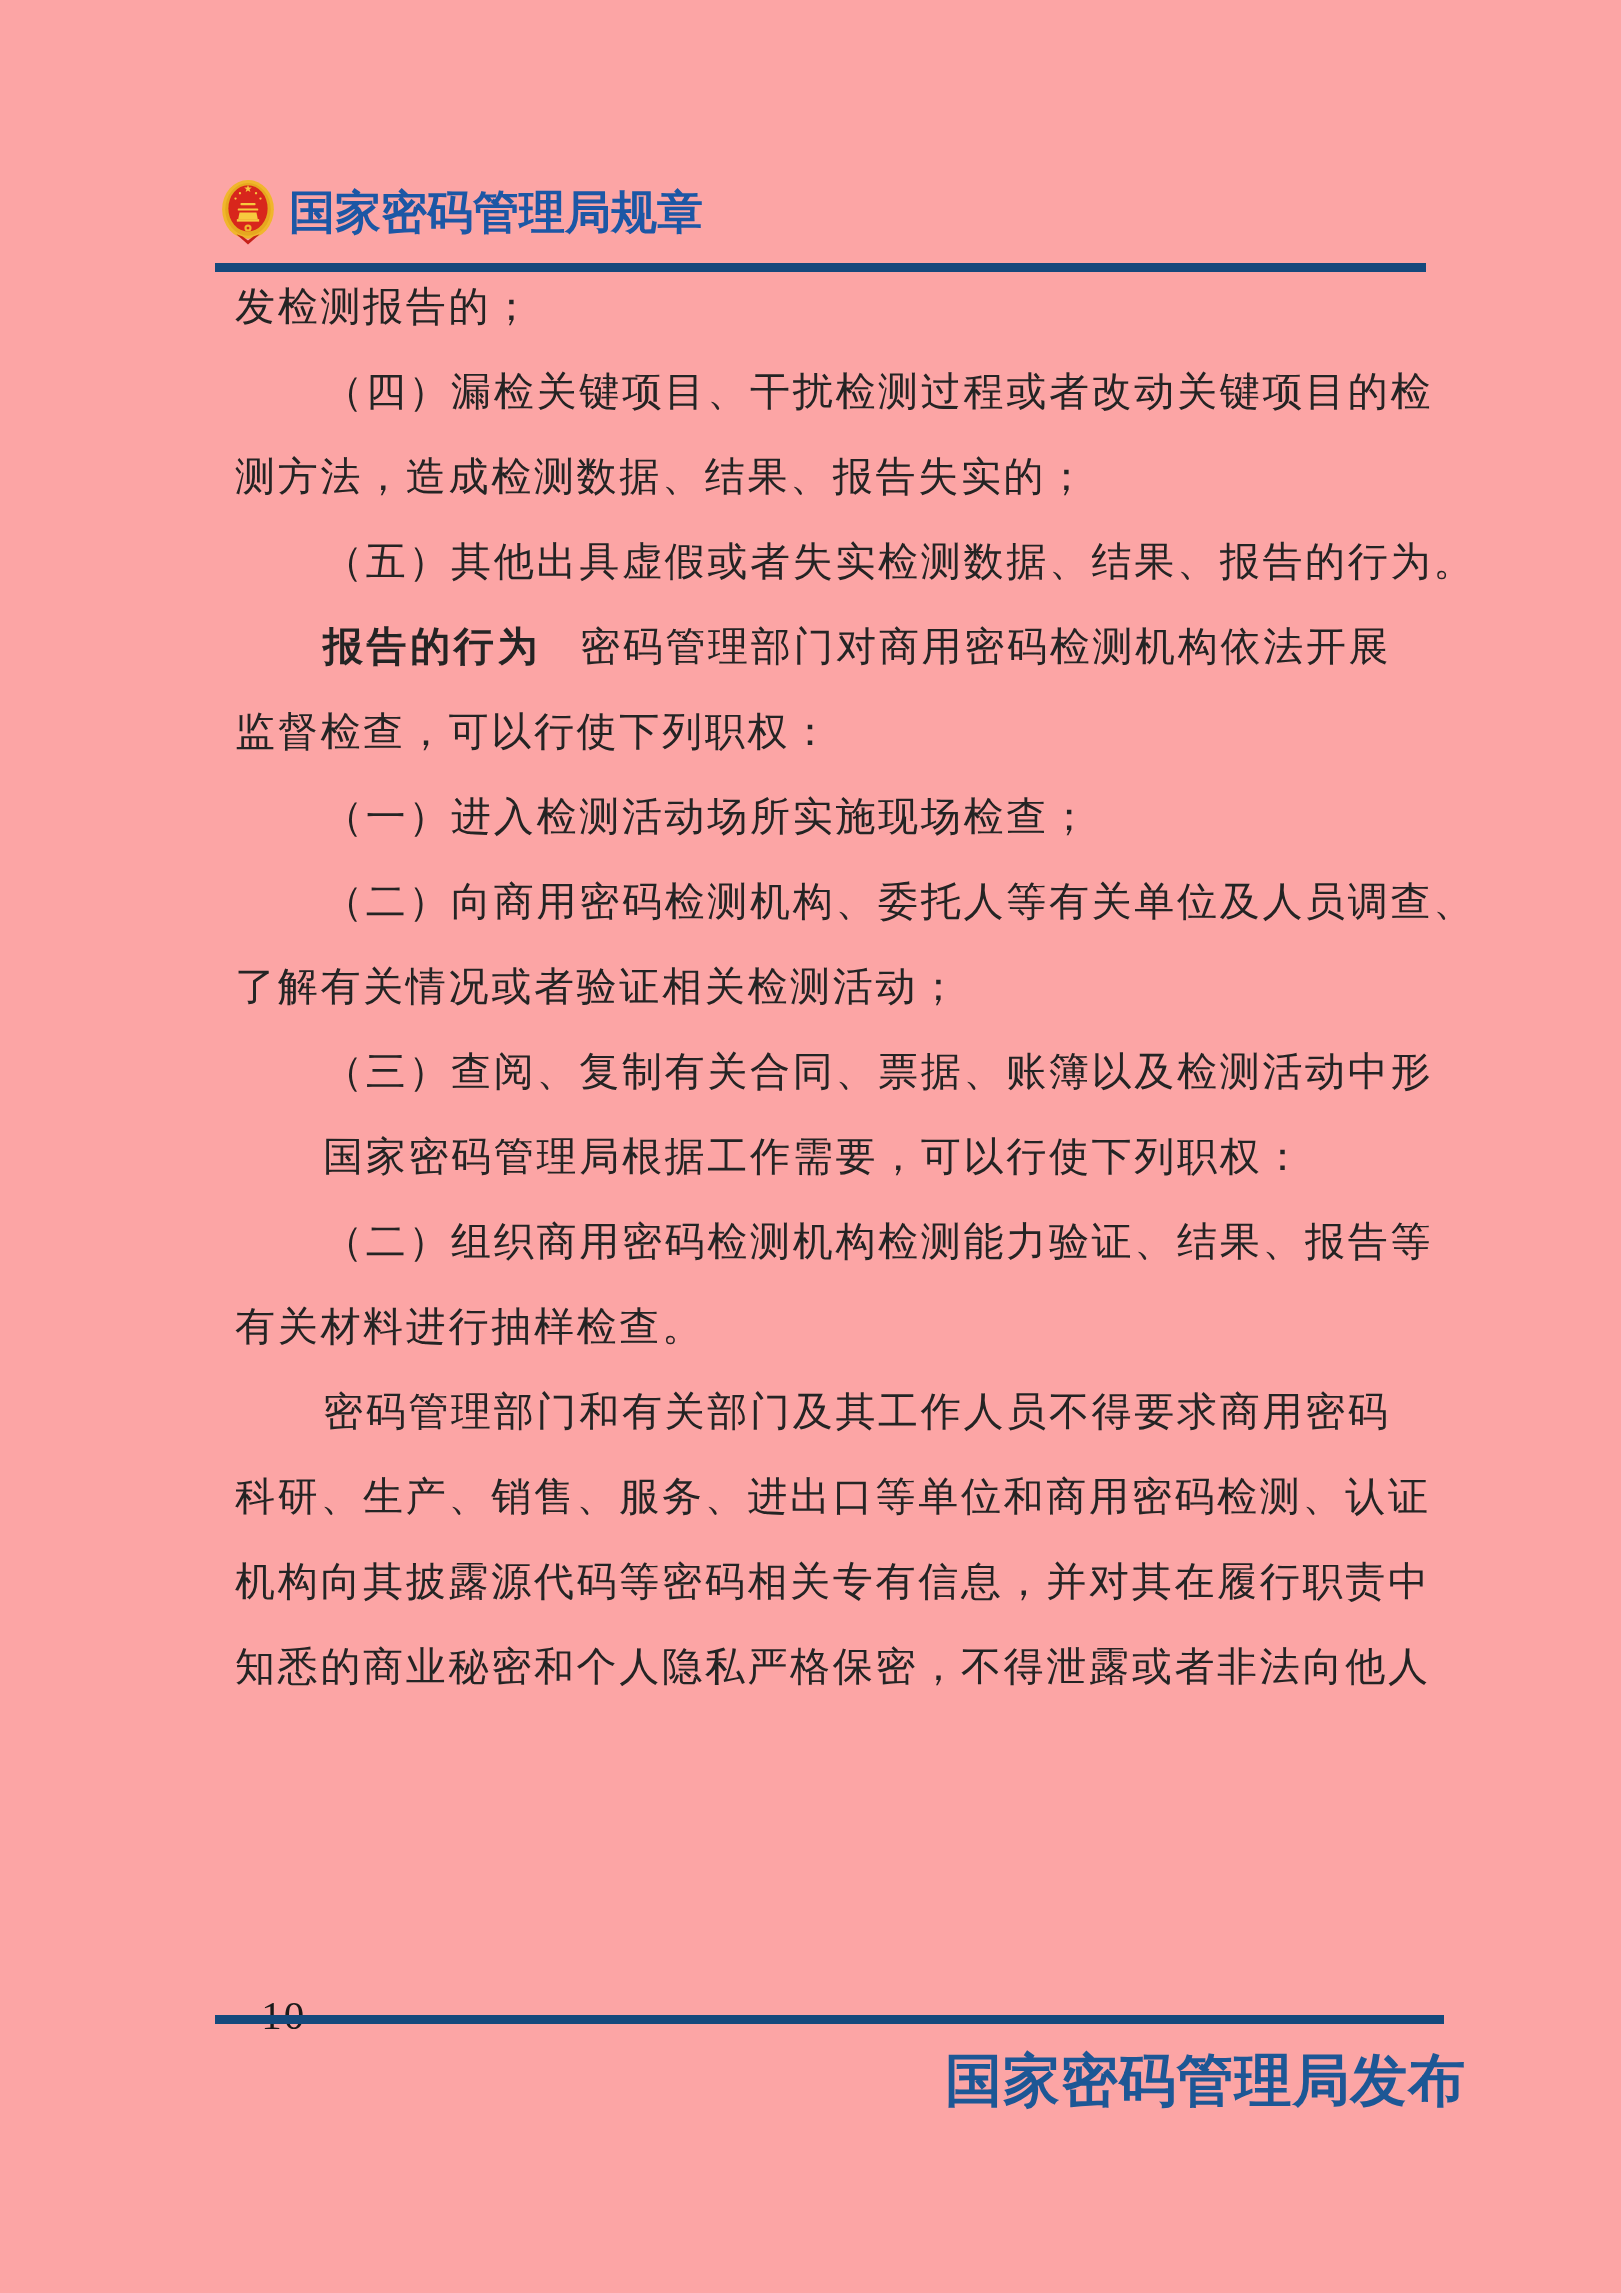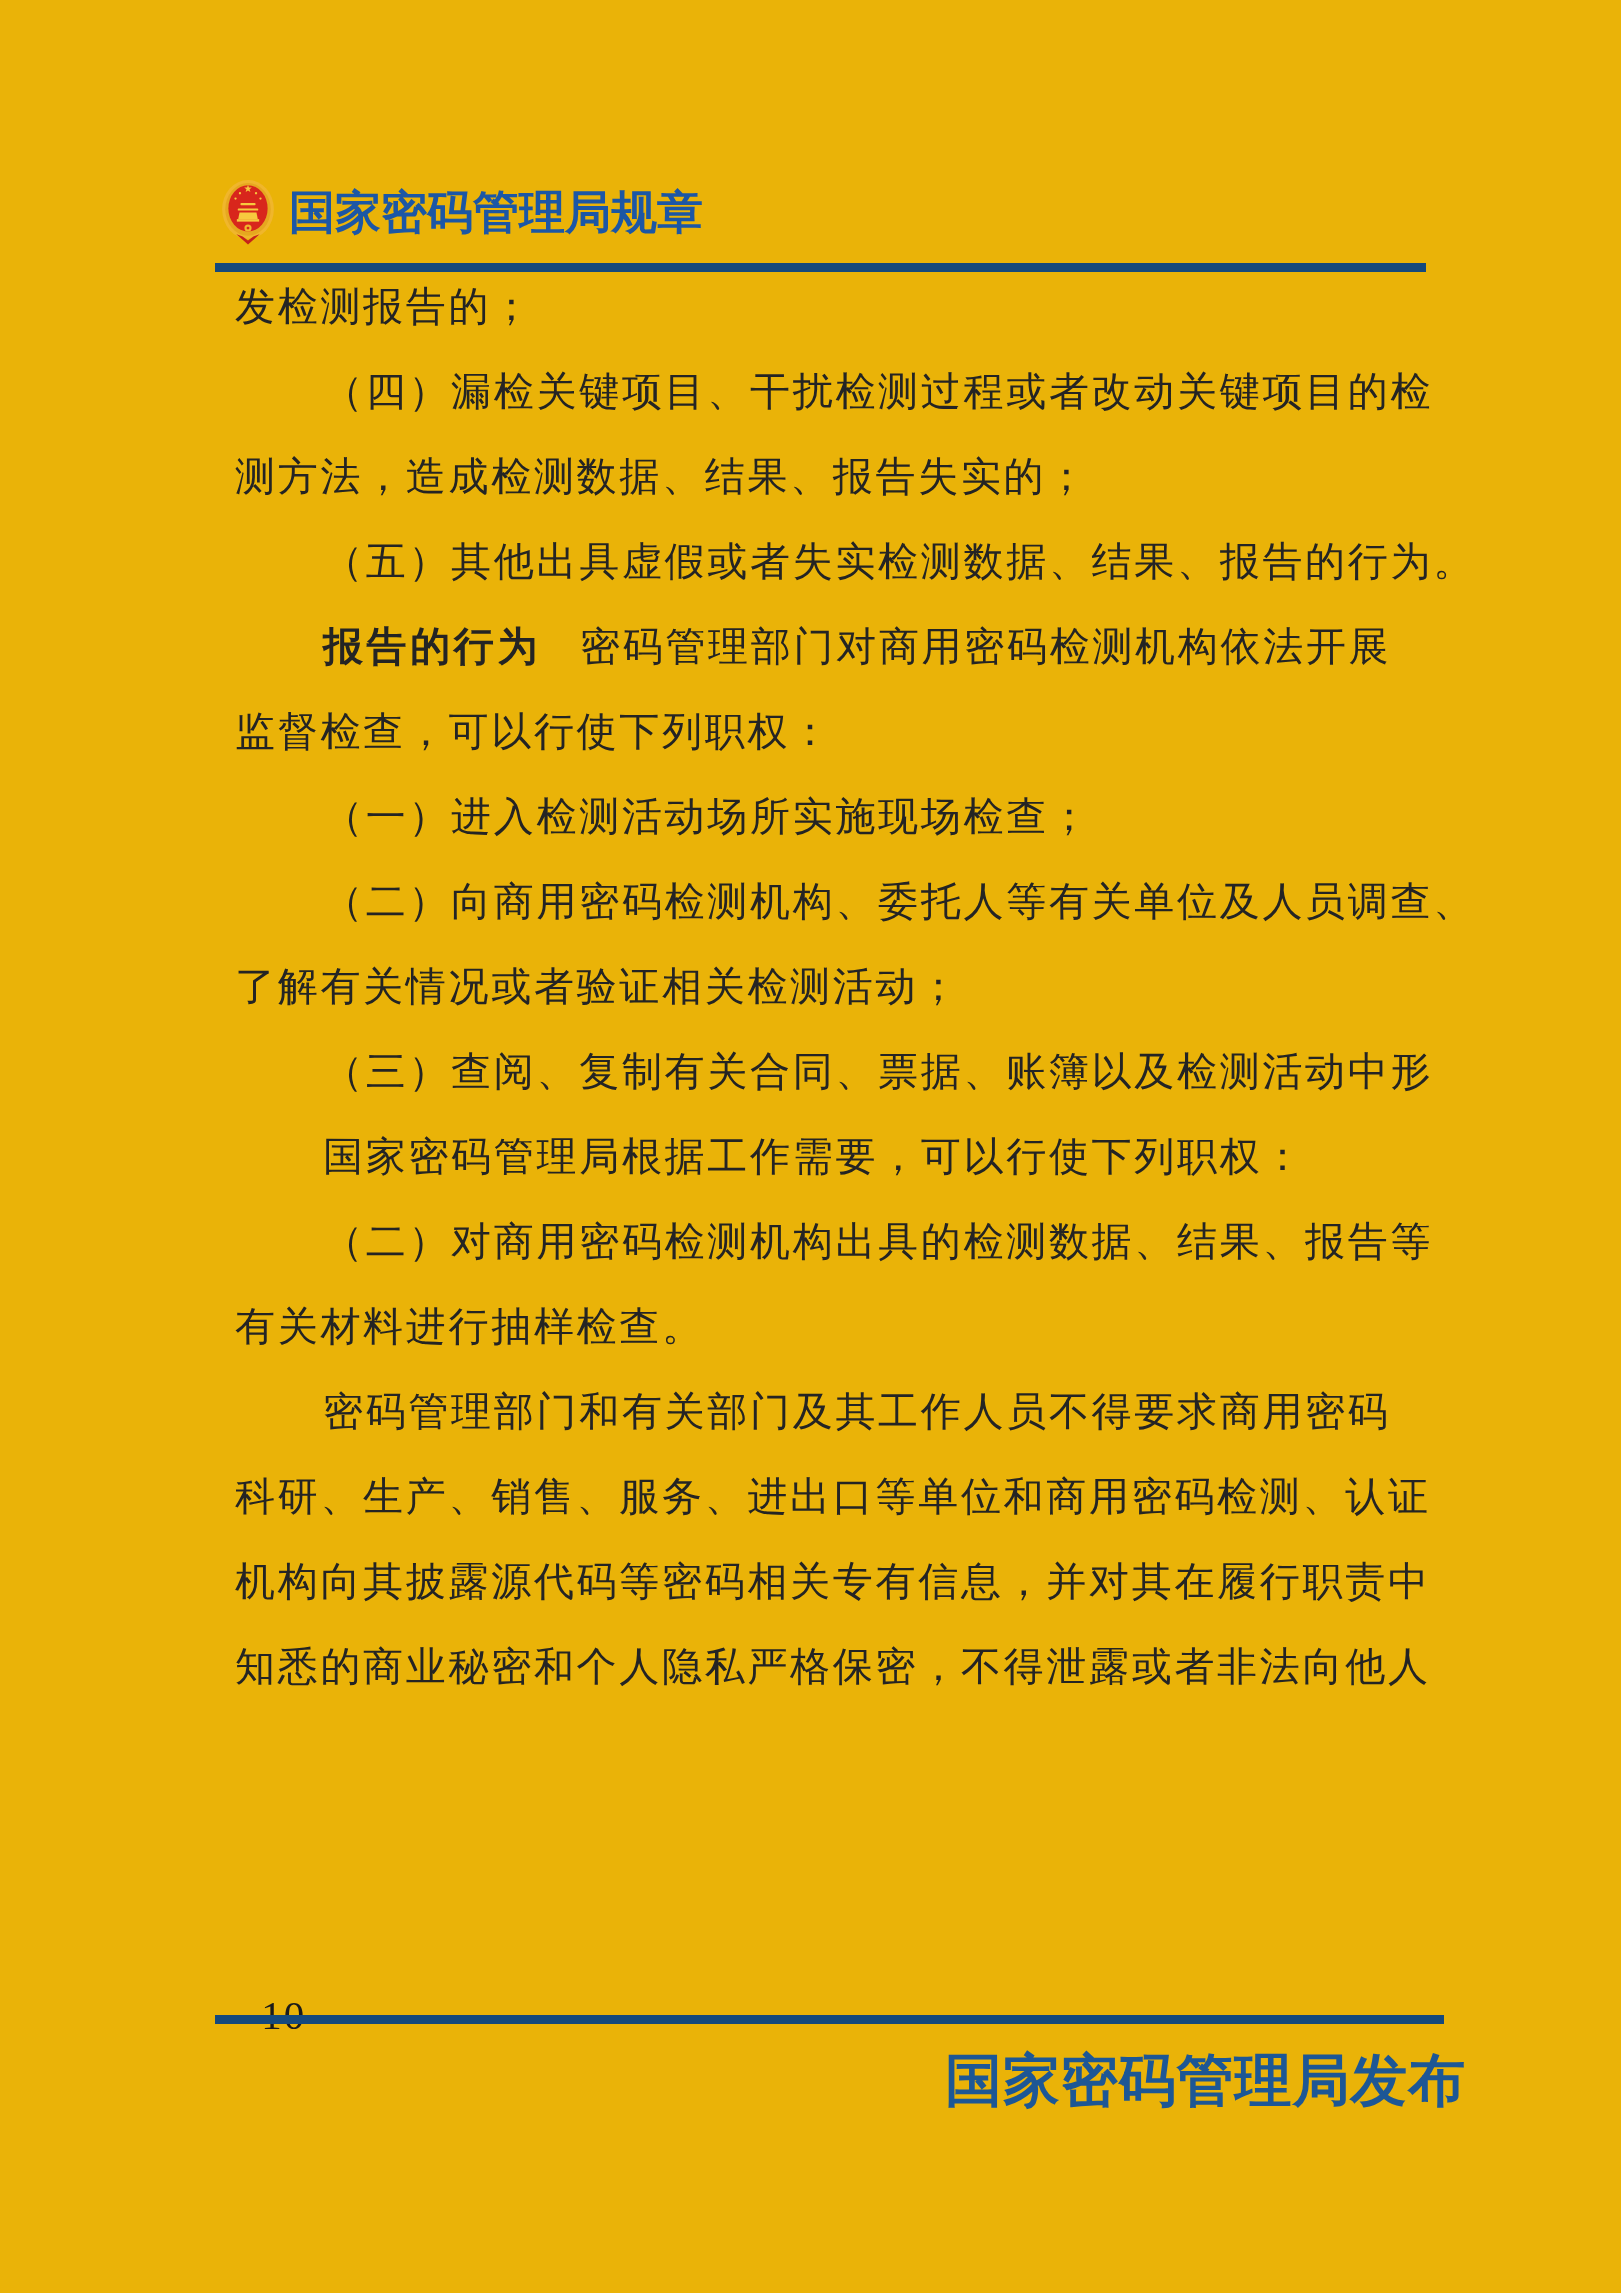--- a/index.html
+++ b/index.html
@@ -1,21 +1,21 @@
 <!DOCTYPE html>
 <html style="--title-blue: #1c57a5; --rule-blue: #15497c; --publisher-blue: #1d5795; --body-text: #242424; --emblem-gold: #f0b62c; --emblem-red: #d8261c;font-size:14.3px"><head>
 <meta charset="utf-8">
 <style>
   * { margin: 0; padding: 0; box-sizing: border-box; }
   html, body { background: #ffffff; }
   .page {
     position: relative;
     width: 1622px;
     height: 2294px;
-    background: #eab308;
+    background: #fca5a5;
     overflow: hidden;
     font-family: "Liberation Serif", "DejaVu Serif", serif;
   }
 
   
   .emblem {
     position: absolute;
     left: 221px;
     top: 179px;
     width: 54px;
@@ -115,21 +115,21 @@
     <div class="line indent">（四）漏检关键项目、干扰检测过程或者改动关键项目的检</div>
     <div class="line">测方法，造成检测数据、结果、报告失实的；</div>
     <div class="line indent">（五）其他出具虚假或者失实检测数据、结果、报告的行为。</div>
     <div class="line indent"><span class="article-no">报告的行为</span><span class="gap"></span><span>密码管理部门对商用密码检测机构依法开展</span></div>
     <div class="line">监督检查，可以行使下列职权：</div>
     <div class="line indent">（一）进入检测活动场所实施现场检查；</div>
     <div class="line indent">（二）向商用密码检测机构、委托人等有关单位及人员调查、</div>
     <div class="line">了解有关情况或者验证相关检测活动；</div>
     <div class="line indent">（三）查阅、复制有关合同、票据、账簿以及检测活动中形</div>
     <div class="line indent">国家密码管理局根据工作需要，可以行使下列职权：</div>
-    <div class="line indent">（二）对商用密码检测机构出具的检测数据、结果、报告等</div>
+    <div class="line indent">（二）组织商用密码检测机构检测能力验证、结果、报告等</div>
     <div class="line">有关材料进行抽样检查。</div>
     <div class="line indent">密码管理部门和有关部门及其工作人员不得要求商用密码</div>
     <div class="line">科研、生产、销售、服务、进出口等单位和商用密码检测、认证</div>
     <div class="line">机构向其披露源代码等密码相关专有信息，并对其在履行职责中</div>
     <div class="line">知悉的商业秘密和个人隐私严格保密，不得泄露或者非法向他人</div>
   </div>
 
   <div class="page-number">– 10 –</div>
   <div class="rule footer-rule"></div>
   <div class="publisher">国家密码管理局发布</div>

